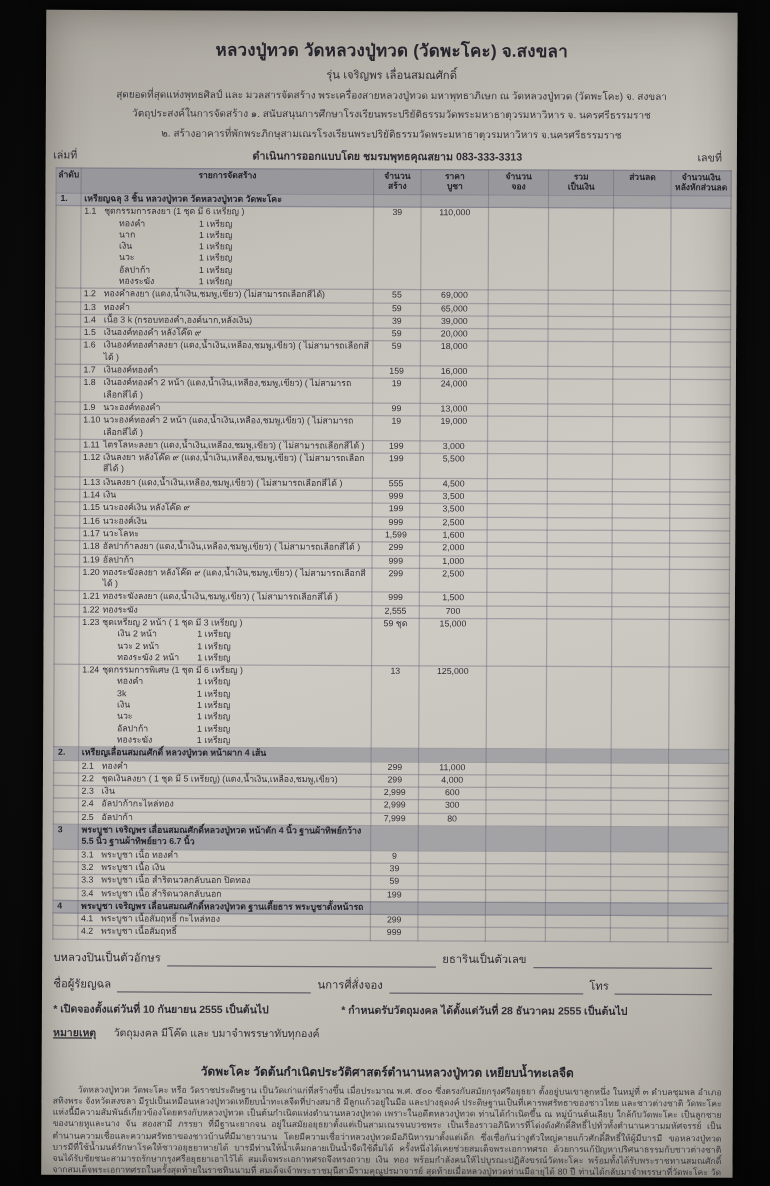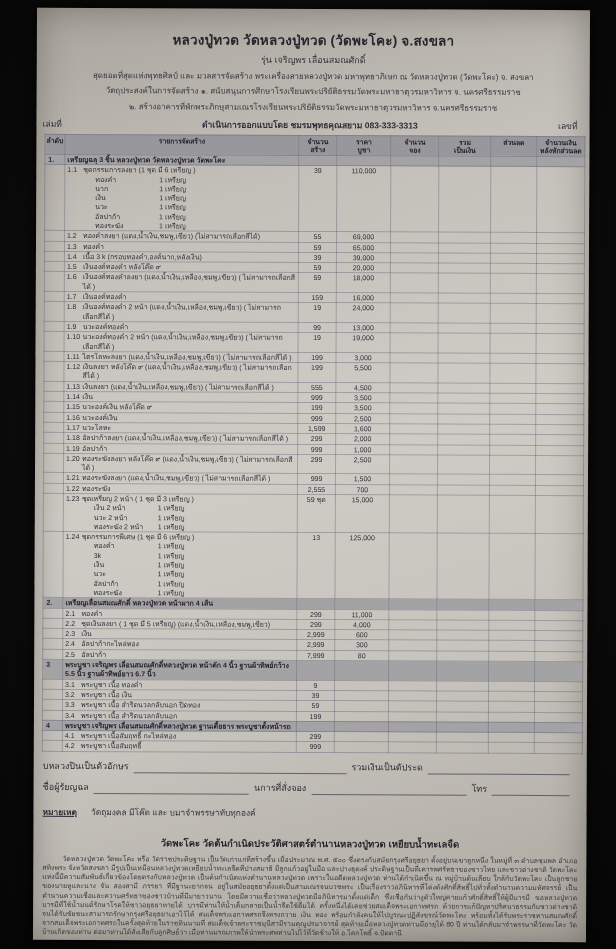--- a/index.html
+++ b/index.html
@@ -755,34 +755,36 @@
           <td class="cf"></td>
           <td class="cf"></td>
           <td class="cf"></td>
         </tr>
       </tbody>
   </table>
 
   <div class="sumrow">
     <span>บหลวงปินเป็นตัวอักษร</span>
     <span class="blank b3"></span>
-    <span>รวมเงินเป็นตัประด</span>
+    <span>ยธารินเป็นตัวเลข</span>
     <span class="blank b2"></span>
   </div>
 
   <div class="sumrow">
     <span>ชื่อผู้รัยญฉล</span>
     <span class="blank b2"></span>
     <span>นการศี่สั่งจอง</span>
     <span class="blank b2"></span>
     <span>โทร</span>
     <span class="blank b1"></span>
   </div>
 
   <div class="notesrow">
+    <span>* เปิดจองตั้งแต่วันที่  10 กันยายน 2555 เป็นต้นไป</span>
+    <span class="n2">* กำหนดรับวัตถุมงคล ได้ตั้งแต่วันที่ 28 ธันวาคม 2555 เป็นต้นไป</span>
   </div>
 
   <div class="remarkrow">
     <span class="rl">หมายเหตุ</span>
     <span>วัตถุมงคล มีโค๊ด และ บมาจำพรรษาทับทุกองค์</span>
   </div>
 
   <div class="hist-head">วัดพะโคะ วัดต้นกำเนิดประวัติศาสตร์ตำนานหลวงปู่ทวด เหยียบน้ำทะเลจืด</div>
   <p class="hist-para">วัดหลวงปู่ทวด วัดพะโคะ หรือ วัดราชประดิษฐาน เป็นวัดเก่าแก่ที่สร้างขึ้น เมื่อประมาณ พ.ศ. ๕๐๐ ซึ่งตรงกับสมัยกรุงศรีอยุธยา ตั้งอยู่บนเขาลูกหนึ่ง ในหมู่ที่ ๓ ตำบลชุมพล อำเภอสทิงพระ จังหวัดสงขลา มีรูปเป็นเหมือนหลวงปู่ทวดเหยียบน้ำทะเลจืดที่ปางสมาธิ มีลูกแก้วอยู่ในมือ และปางธุดงค์ ประดิษฐานเป็นที่เคารพศรัทธาของชาวไทย และชาวต่างชาติ วัดพะโคะ แห่งนี้มีความสัมพันธ์เกี่ยวข้องโดยตรงกับหลวงปู่ทวด เป็นต้นกำเนิดแห่งตำนานหลวงปู่ทวด เพราะในอดีตหลวงปู่ทวด ท่านได้กำเนิดขึ้น ณ หมู่บ้านต้นเลียบ ใกล้กับวัดพะโคะ เป็นลูกชายของนายหูและนาง จัน สองสามี ภรรยา ที่มีฐานะยากจน อยู่ในสมัยอยุธยาตั้งแต่เป็นสามเณรจนบวชพระ เป็นเรื่องราวอภินิหารที่โด่งดังศักดิ์สิทธิ์ไปทั่วทั้งตำนานความมหัศจรรย์ เป็นตำนานความเชื่อและความศรัทธาของชาวบ้านที่มีมายาวนาน โดยมีความเชื่อว่าหลวงปู่ทวดมีอภินิหารมาตั้งแต่เด็ก ซึ่งเชื่อกันว่างูตัวใหญ่คายแก้วศักดิ์สิทธิ์ให้ผู้มีบารมี ขอหลวงปู่ทวด บารมีที่ใช้น้ำมนต์รักษาโรคให้ชาวอยุธยาหายได้ บารมีท่านให้น้ำเค็มกลายเป็นน้ำจืดใช้ดื่มได้ ครั้งหนึ่งได้เคยช่วยสมเด็จพระเอกาทศรถ ด้วยการแก้ปัญหาปริศนาธรรมกับชาวต่างชาติ จนได้รับชัยชนะสามารถรักษากรุงศรีอยุธยาเอาไว้ได้ สมเด็จพระเอกาทศรถจึงทรงถวาย เงิน ทอง พร้อมกำลังคนให้ไปบูรณะปฏิสังขรณ์วัดพะโคะ พร้อมทั้งได้รับพระราชทานสมณศักดิ์ จากสมเด็จพระเอกาทศรถในครั้งสุดท้ายในราชทินนามที่ สมเด็จเจ้าพระราชมุนีสามีรามคุณูปรมาจารย์ สุดท้ายเมื่อหลวงปู่ทวดท่านมีอายุได้ 80 ปี ท่านได้กลับมาจำพรรษาที่วัดพะโคะ วัดบ้านเกิดของท่าน ต่อมาท่านได้สั่งเสียกับลูกศิษย์ว่า เมื่อท่านมรณภาพให้นำพระศพท่านไปไว้ที่วัดช้างให้ อ.โคกโพธิ์ จ.ปัตตานี</p>
 

